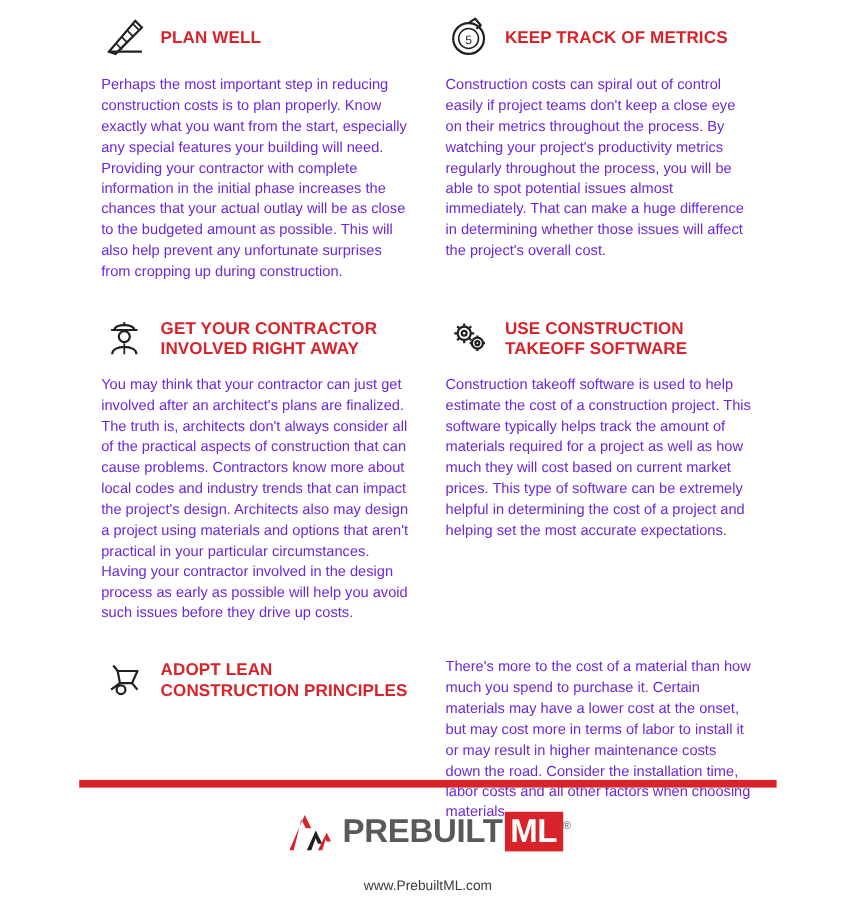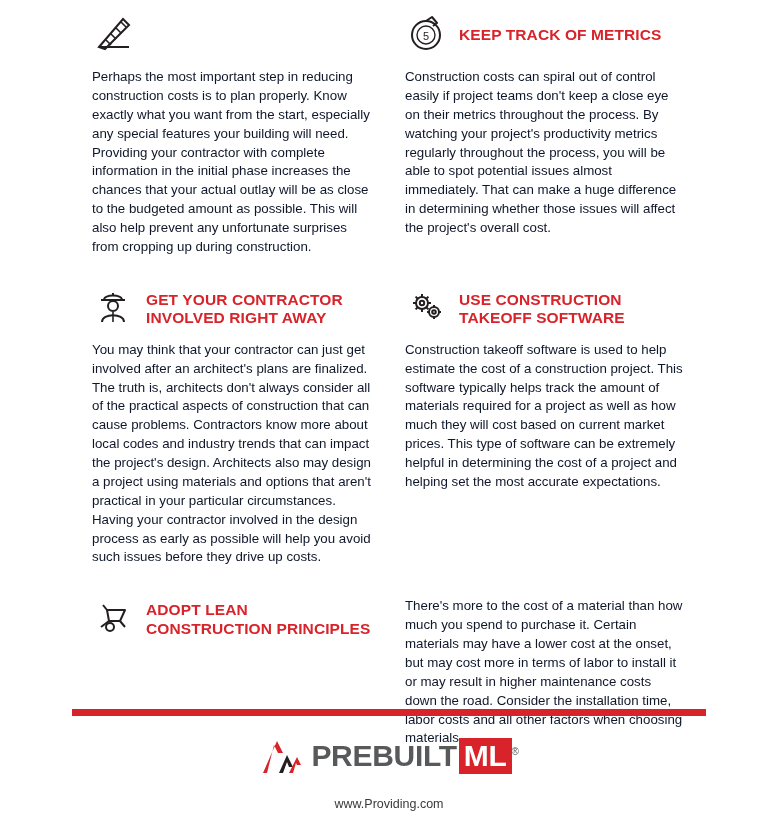--- a/index.html
+++ b/index.html
@@ -54,21 +54,21 @@
     line-height: 1.18;
     text-transform: uppercase;
     padding-top: 12px;
   }
   .tip-title.two-line {
     padding-top: 4px;
   }
   .tip-body {
     font-size: 13.3px;
     line-height: 1.42;
-    color: #0f172a;
+    color: #6d28d9;
     max-width: 292px;
   }
   .col-right .tip-body {
     max-width: 292px;
   }
   .divider {
     position: absolute;
     left: 72px;
     right: 72px;
     top: 709px;
@@ -126,20 +126,21 @@
         <span class="icon-box">
           <svg width="42" height="42" viewBox="0 0 42 42">
             <path d="M6 34 L30 6 L36 12 L12 36 Z" fill="none" stroke="#231f20" stroke-width="2"></path>
             <path d="M6 34 L36 34" fill="none" stroke="#231f20" stroke-width="2"></path>
             <path d="M13 27 L18 32" stroke="#231f20" stroke-width="1.6"></path>
             <path d="M18 21 L23 26" stroke="#231f20" stroke-width="1.6"></path>
             <path d="M23 15 L28 20" stroke="#231f20" stroke-width="1.6"></path>
             <path d="M28 9 L33 14" stroke="#231f20" stroke-width="1.6"></path>
           </svg>
         </span>
+        <div class="tip-title">PLAN WELL</div>
       </div>
       <div class="tip-body">Perhaps the most important step in reducing construction costs is to plan properly. Know exactly what you want from the start, especially any special features your building will need. Providing your contractor with complete information in the initial phase increases the chances that your actual outlay will be as close to the budgeted amount as possible. This will also help prevent any unfortunate surprises from cropping up during construction.</div>
     </div>
 
     <div class="tip col-right">
       <div class="tip-head">
         <span class="icon-box">
           <svg width="42" height="42" viewBox="0 0 42 42">
             <circle cx="20" cy="22" r="14" fill="none" stroke="#231f20" stroke-width="2"></circle>
             <circle cx="20" cy="22" r="9" fill="none" stroke="#231f20" stroke-width="1.4"></circle>
@@ -215,16 +216,16 @@
     <div class="logo">
       <span>
         <svg width="46" height="42" viewBox="0 0 46 42">
           <path d="M4 38 L18 6 L24 18 L19 18 L15 10 L8 38 Z" fill="#d8232a"></path>
           <path d="M20 38 L28 20 L34 32 L30 32 L28 27 L24 38 Z" fill="#231f20"></path>
           <path d="M30 38 L38 22 L42 30 L38 30 L37 28 L34 38 Z" fill="#d8232a"></path>
         </svg>
       </span>
       <span class="logo-text"><span>PREBUILT</span><span class="ml">ML</span><span class="logo-reg">®</span></span>
     </div>
-    <div class="site-url">www.Providing.com</div>
+    <div class="site-url">www.PrebuiltML.com</div>
   </div>
 
 </div>
 
 </body></html>

